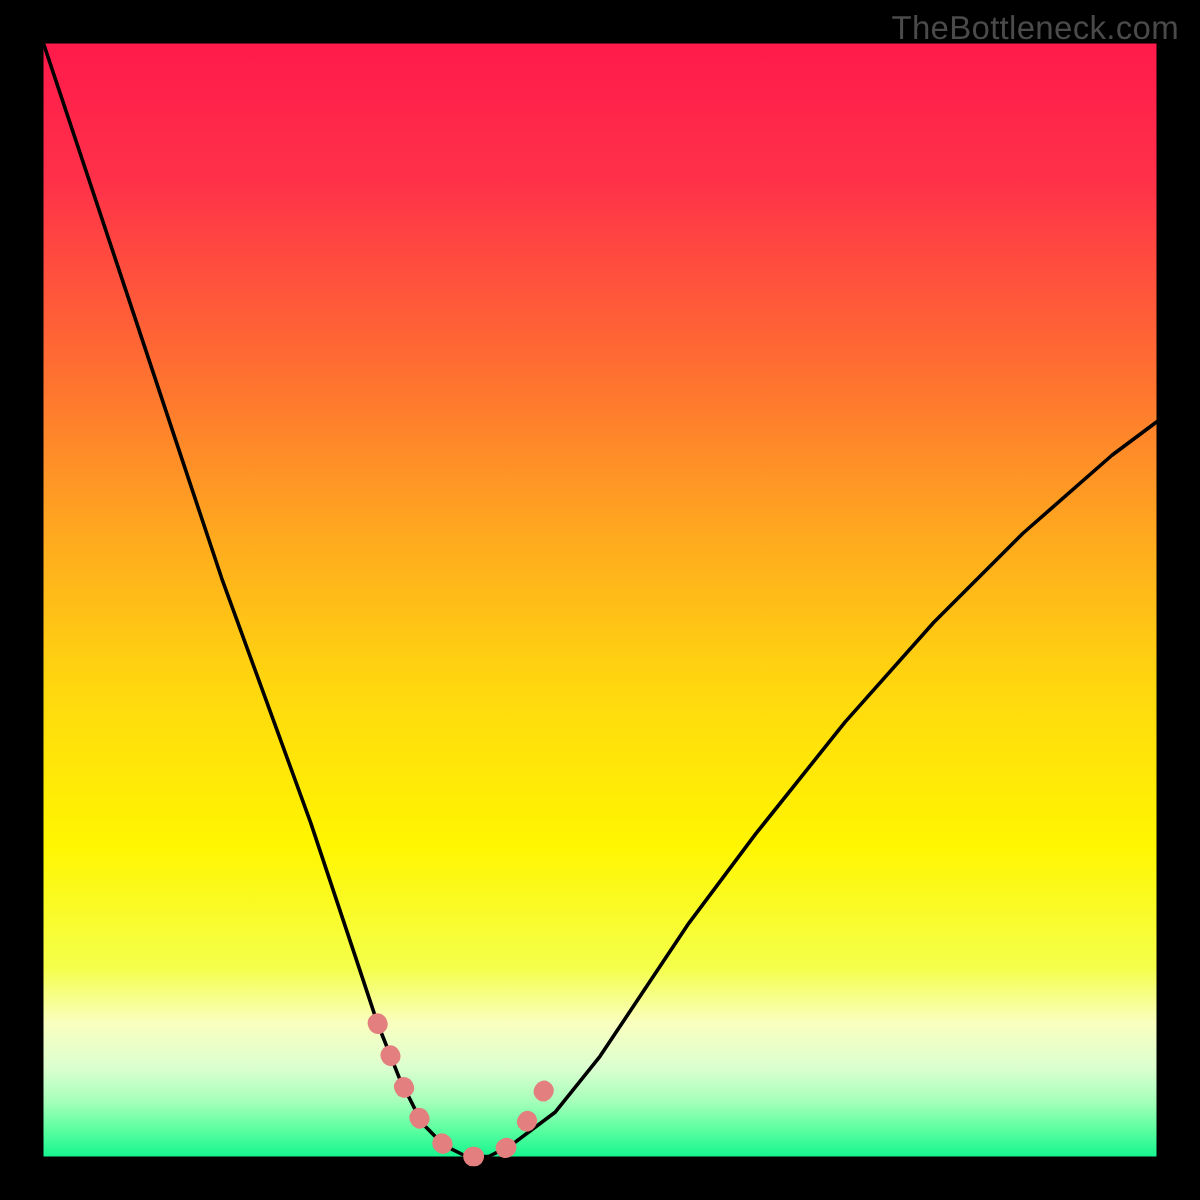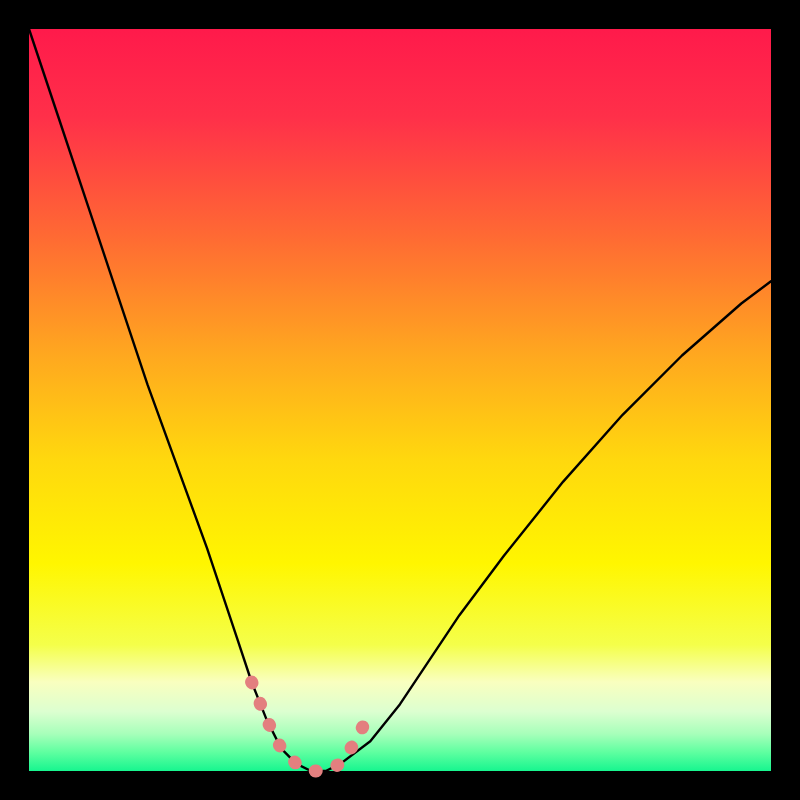--- a/index.html
+++ b/index.html
@@ -31,20 +31,21 @@
   svg.plot {
     position: absolute;
     left: 0;
     top: 0;
   }
 </style>
 </head>
 <body>
 
 <div class="stage">
+  <div class="watermark">TheBottleneck.com</div>
 
   <svg class="plot" width="800" height="800" viewBox="0 0 800 800">
     <defs>
       <linearGradient id="bg-grad" x1="0" y1="0" x2="0" y2="1">
           <stop offset="0.00%" stop-color="#ff1a4b"></stop>
           <stop offset="12.00%" stop-color="#ff3049"></stop>
           <stop offset="28.00%" stop-color="#ff6a33"></stop>
           <stop offset="44.00%" stop-color="#ffa81f"></stop>
           <stop offset="58.00%" stop-color="#ffd80e"></stop>
           <stop offset="72.00%" stop-color="#fff600"></stop>

